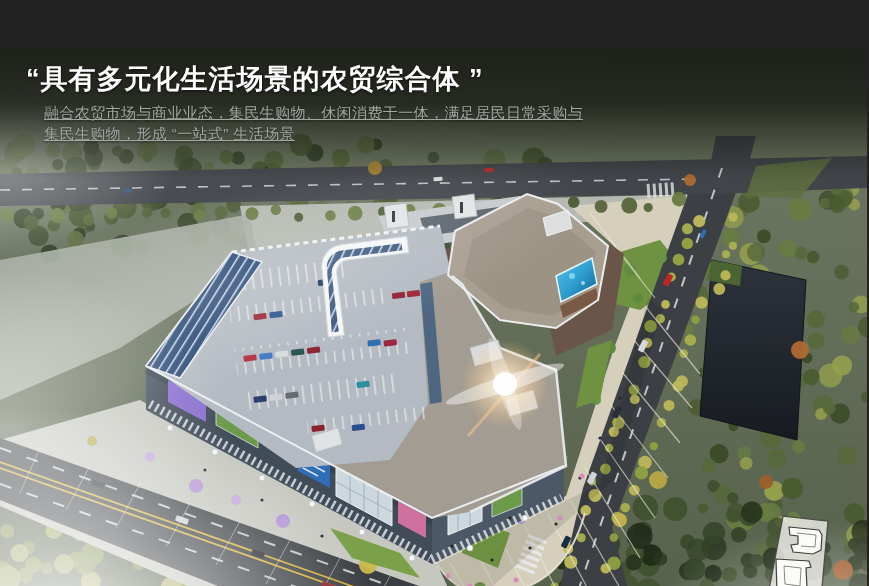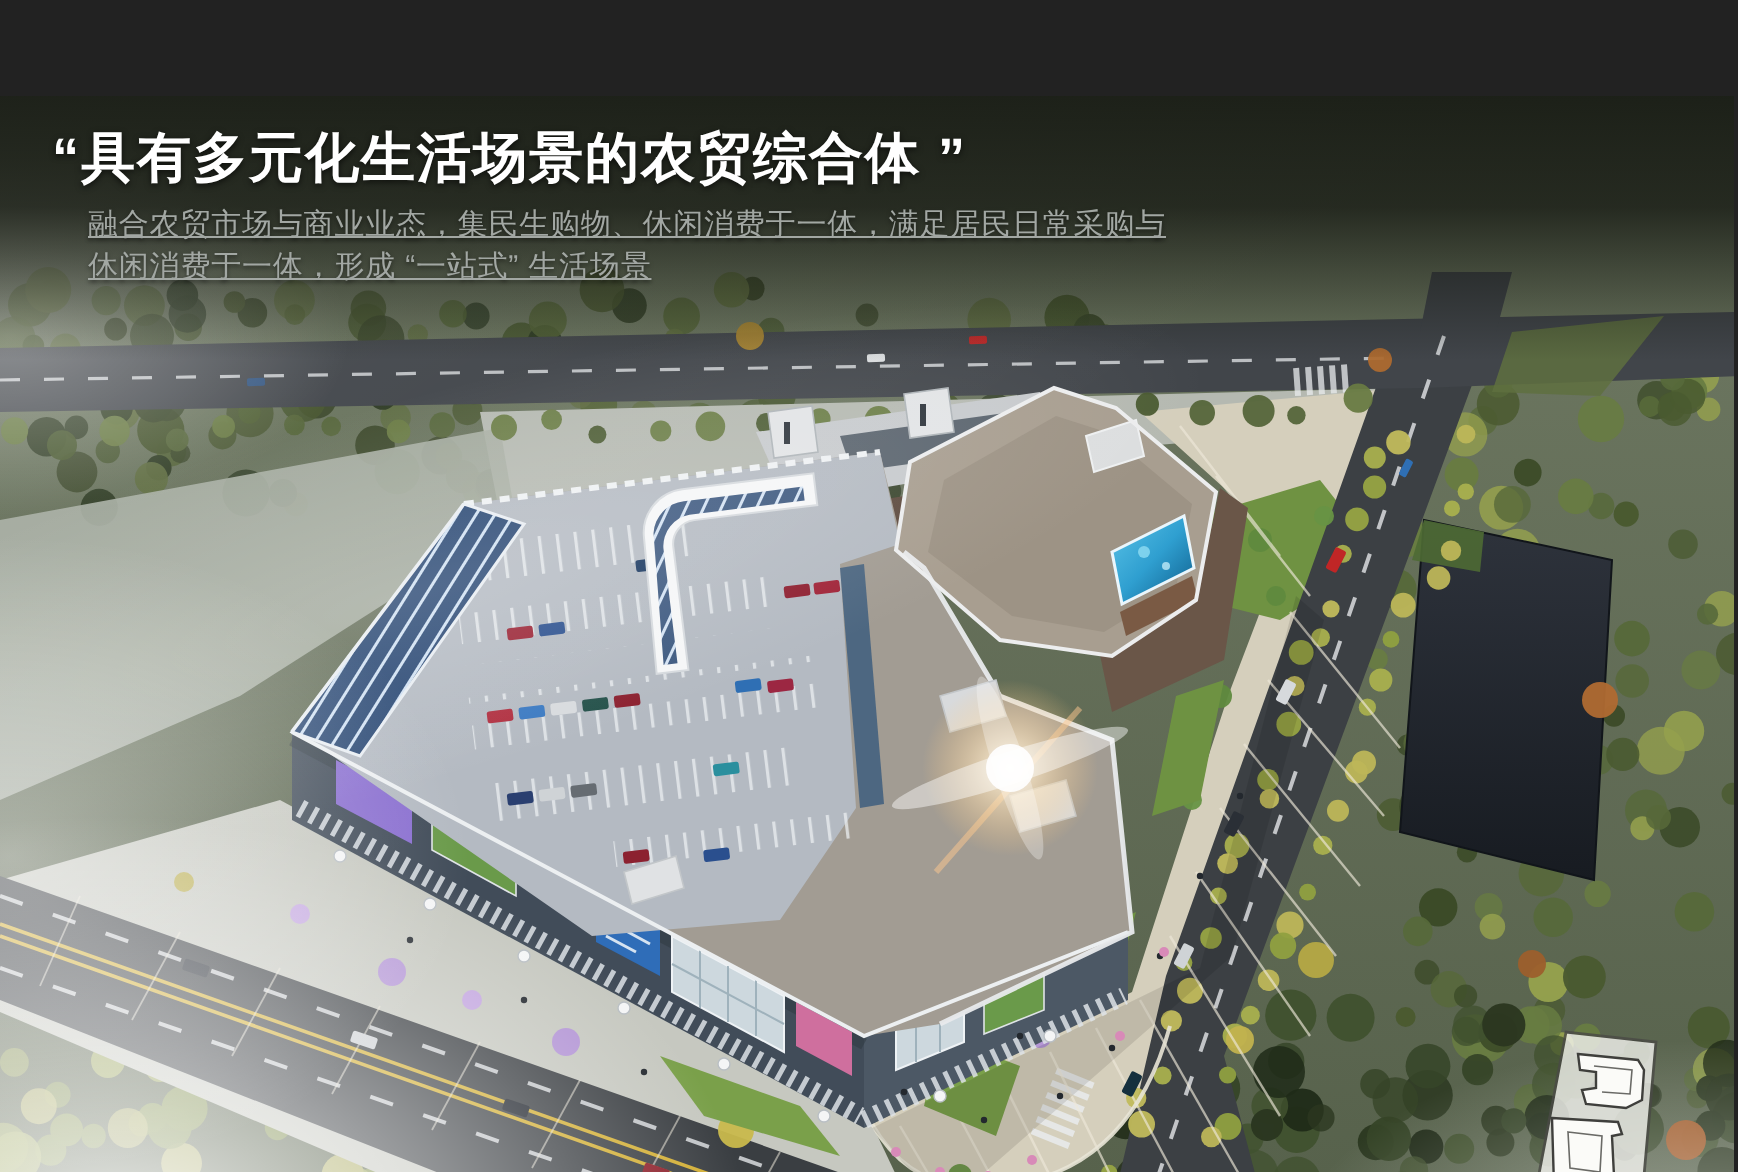--- a/index.html
+++ b/index.html
@@ -798,17 +798,17 @@
       <path d="M834,540 l-2.5,7 l6,-1 z"></path>
       <path d="M821,562 l7,-3.5 l-1,6.5 z"></path>
     </g>
   </g>
 </svg>
 
 <div class="hdr">
   <div class="title">“具有多元化生活场景的农贸综合体 ”</div>
   <div class="sub">
     <div>融合农贸市场与商业业态，集民生购物、休闲消费于一体，满足居民日常采购与</div>
-    <div>休闲消费于一体，形成 “一站式” 生活场景</div>
+    <div>集民生购物，形成 “一站式” 生活场景</div>
   </div>
 </div>
 
 </div>
 
 </body></html>

